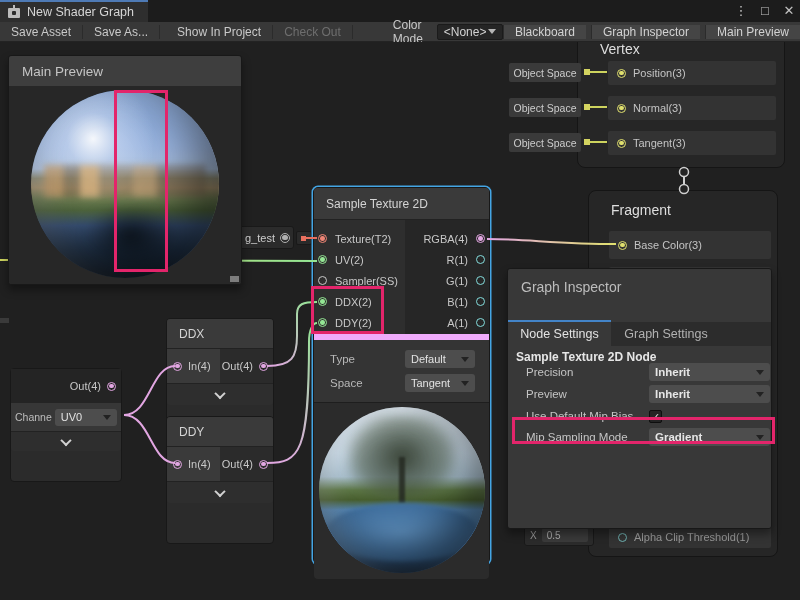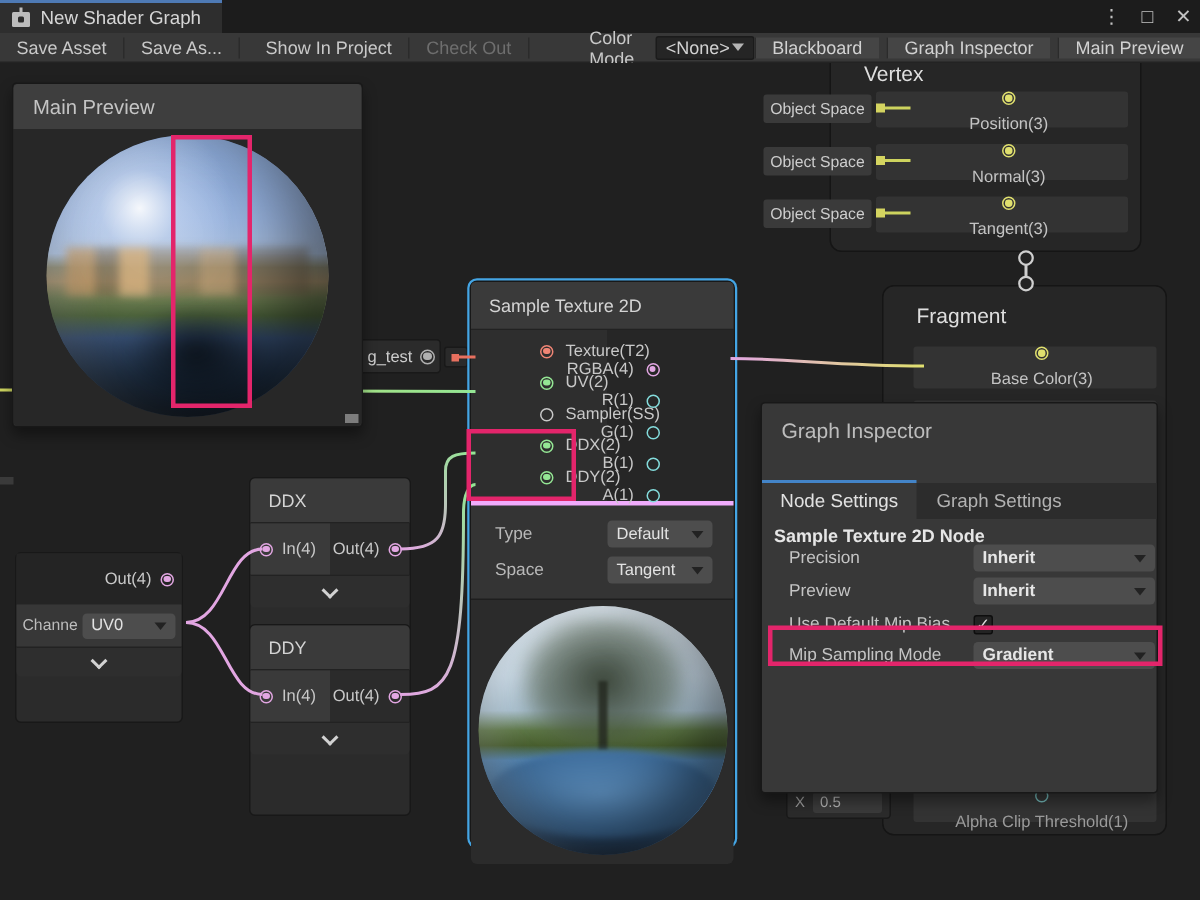--- a/index.html
+++ b/index.html
@@ -27,39 +27,39 @@
   .tb-dd .arr { border-left:4px solid transparent; border-right:4px solid transparent; border-top:5px solid #b5b5b5; }
   .toolbar .spacer { flex:1; }
   .toggle-btn { display:flex; align-items:center; padding:0 11px; background:#454545; border-left:1px solid #2b2b2b; color:#d2d2d2; white-space:nowrap; }
 
   
   .graph { position:absolute; left:0; top:42px; width:800px; height:558px; background:#202020; overflow:hidden; }
 
   
   .ctx-block { position:absolute; background:#262626; border:1px solid #151515; border-radius:8px; z-index:10; }
   .ctx-title { position:absolute; left:22px; font-size:14px; color:#dedede; }
-  .ctx-row { position:absolute; background:#333333; border-radius:2px; display:flex; align-items:center; gap:7px; padding-left:9px; font-size:11px; color:#c4c4c4;flex-direction:column; }
+  .ctx-row { position:absolute; background:#333333; border-radius:2px; display:flex; align-items:center; gap:7px; padding-left:9px; font-size:11px; color:#c4c4c4; }
 
   
   .node { position:absolute; background:#2b2b2b; border:1px solid #181818; border-radius:4px; z-index:10; }
   .node-title { height:30px; background:#3a3a3a; border-radius:3px 3px 0 0; display:flex; align-items:center; padding:0 12px; font-size:12px; color:#d4d4d4; border-bottom:1px solid #222; }
   .chev-row { display:flex; align-items:center; justify-content:center; background:#2e2e2e; border-top:1px solid #222; border-radius:0 0 3px 3px; }
   .chev { width:8px; height:8px; border-right:2px solid #d2d2d2; border-bottom:2px solid #d2d2d2; transform:rotate(45deg) translate(-1px,-1px); }
 
   
   .ring { width:9px; height:9px; border-radius:50%; border:1.5px solid var(--c,#ccc); position:relative; flex:0 0 auto; }
   .ring.conn::after { content:""; position:absolute; inset:1.2px; border-radius:50%; background:var(--c,#ccc); }
   .sq { width:6px; height:6px; background:var(--c,#ccc); flex:0 0 auto; }
 
   
   .st-ports { height:114px; padding-top:8px; background:linear-gradient(90deg,#2e2e2e 0 52%,#262626 52% 100%); }
-  .st-prow { height:21px; display:flex; align-items:center; font-size:11px;flex-direction:column; }
+  .st-prow { height:21px; display:flex; align-items:center; font-size:11px; }
   .st-left { width:52%; display:flex; align-items:center; gap:8px; padding-left:4px; color:#c8c8c8; }
   .st-right { width:48%; display:flex; align-items:center; justify-content:flex-end; gap:8px; padding-right:4px; color:#c8c8c8; }
-  .st-ctrl { background:#343434; border-top:3px solid #f0abfc; border-bottom:1px solid #1e1e1e; padding:7px 0; }
+  .st-ctrl { background:#343434; border-top:6px solid #f0abfc; border-bottom:1px solid #1e1e1e; padding:7px 0; }
   .ctrl-row { height:24px; display:flex; align-items:center; justify-content:space-between; padding:0 14px 0 16px; font-size:11.5px; color:#b8b8b8; }
   .dd { width:70px; height:18px; background:#4d4d4d; border-radius:3px; display:flex; align-items:center; justify-content:space-between; padding:0 6px; font-size:11px; color:#e2e2e2; }
   .dd .arr { border-left:4px solid transparent; border-right:4px solid transparent; border-top:5px solid #222; }
   .st-preview { position:relative; height:176px; background:#2b2b2b; border-radius:0 0 4px 4px; overflow:hidden; }
 
   
   .panel { position:absolute; background:#383838; border:1px solid #181818; border-radius:3px; z-index:30; box-shadow:0 5px 9px rgba(0,0,0,.4); }
   .panel-title { font-size:14px; color:#bdbdbd; padding:10px 0 0 13px; }
 
   
@@ -137,21 +137,21 @@
     <span class="arr"></span>
   </div>
   <div class="spacer"></div>
   <div class="toggle-btn">Blackboard</div>
   <div class="toggle-btn" style="margin-left:5px;">Graph Inspector</div>
   <div class="toggle-btn" style="margin-left:5px;">Main Preview</div>
 </div>
 
 <div class="graph">
 
-  <div class="ctx-block" style="left:553px; top:-8px; width:208px; height:134px;">
+  <div class="ctx-block" style="left:577px; top:-8px; width:208px; height:134px;">
     <div class="ctx-title" style="top:6px;">Vertex</div>
     <div class="ctx-row" style="left:30px; top:26px; width:168px; height:24px;">
       <span class="ring conn" style="--c:#e0e06e;"></span>
       <span>Position(3)</span>
     </div>
     <div class="ctx-row" style="left:30px; top:61px; width:168px; height:24px;">
       <span class="ring conn" style="--c:#e0e06e;"></span>
       <span>Normal(3)</span>
     </div>
     <div class="ctx-row" style="left:30px; top:96px; width:168px; height:24px;">

